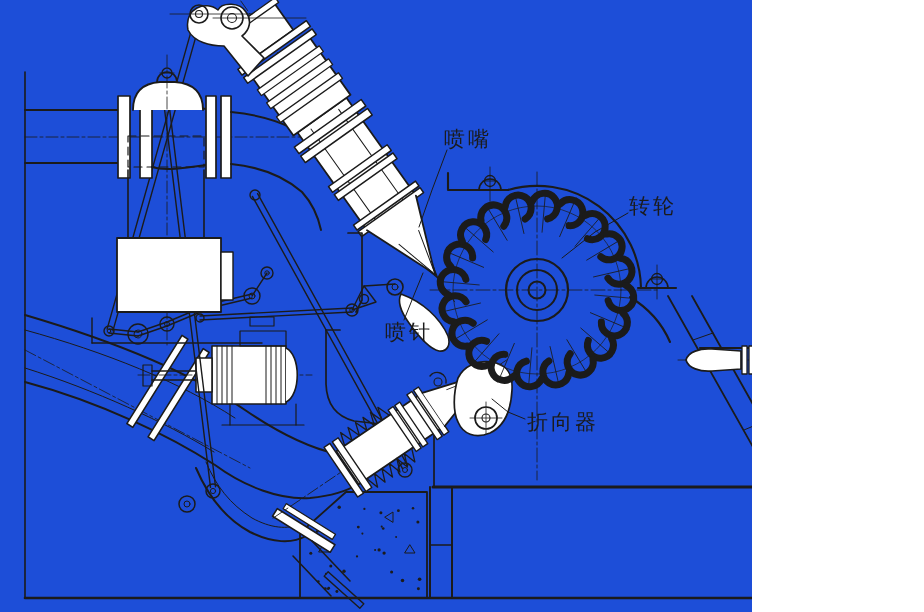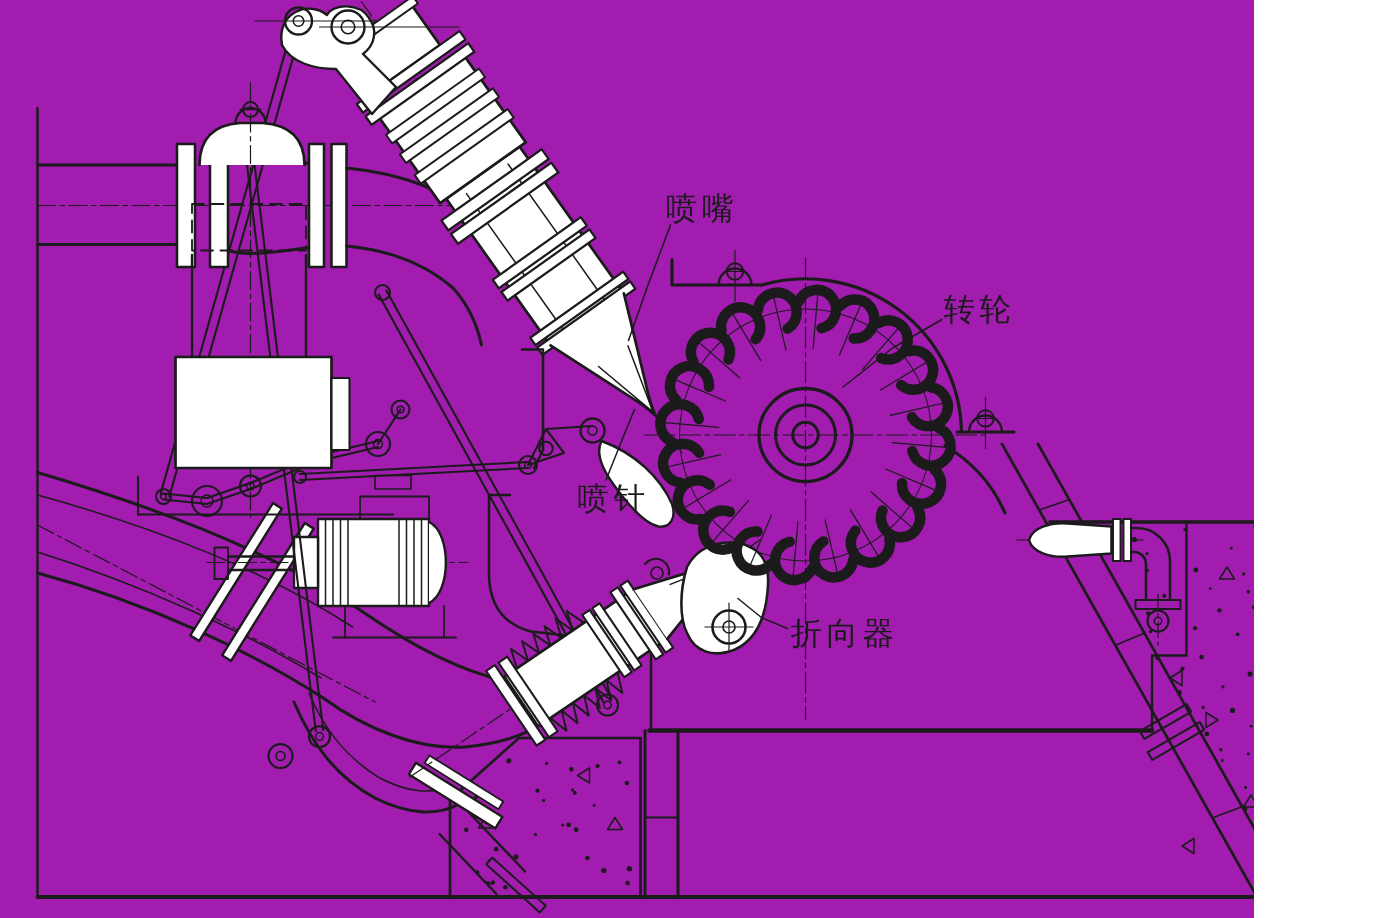--- a/index.html
+++ b/index.html
@@ -1,16 +1,16 @@
 <!DOCTYPE html>
 <html><head>
 <meta charset="utf-8">
 <style>
   html,body{margin:0;padding:0;background:#ffffff;}
-  .stage{width:836px;height:612px;position:relative;background:#a21caf;overflow:hidden;text-decoration:underline;}
+  .stage{width:752px;height:612px;position:relative;background:#1d4ed8;overflow:hidden;text-decoration:underline;}
   svg{display:block;}
   text.cjk-label{
     font-family:"Liberation Serif","DejaVu Serif",serif;
     font-size:21px;
     letter-spacing:3px;
     fill:#1b1b1b;
   }
 </style>
 </head>
 <body>

